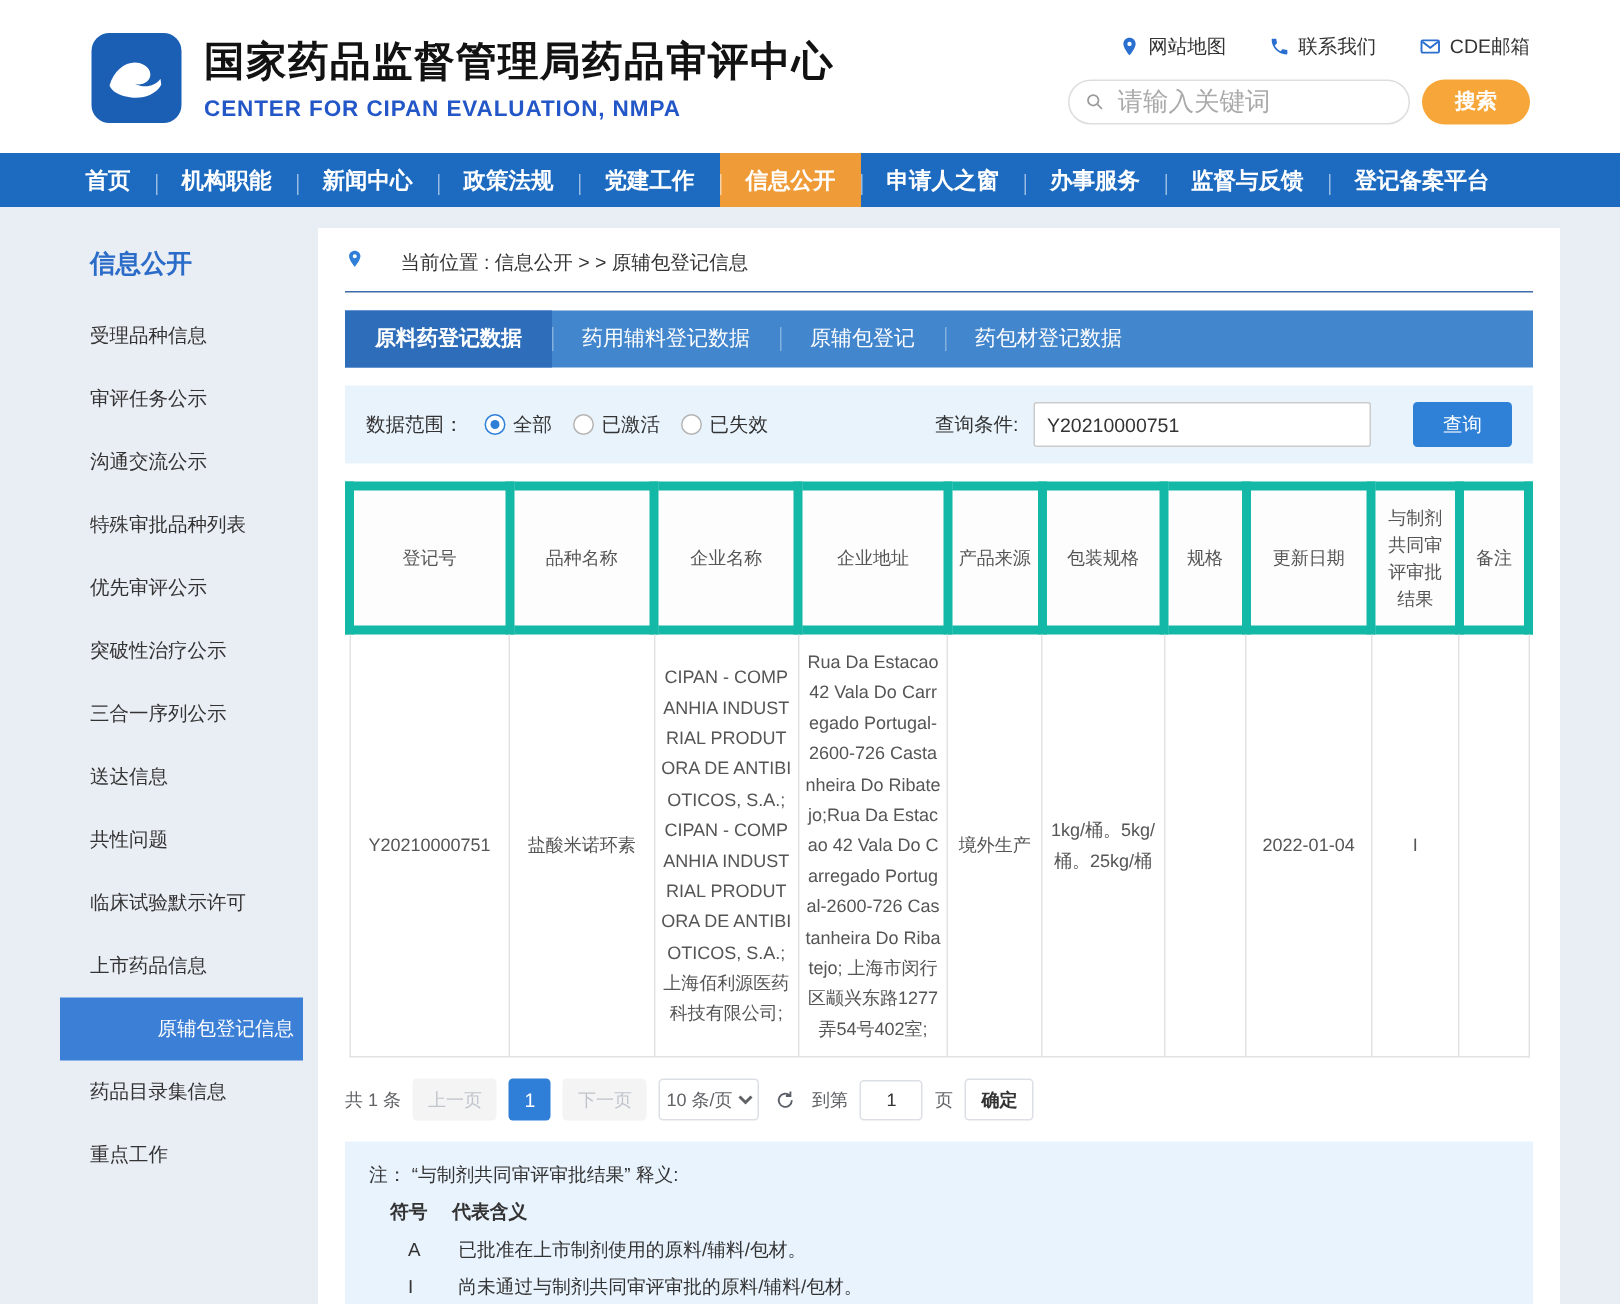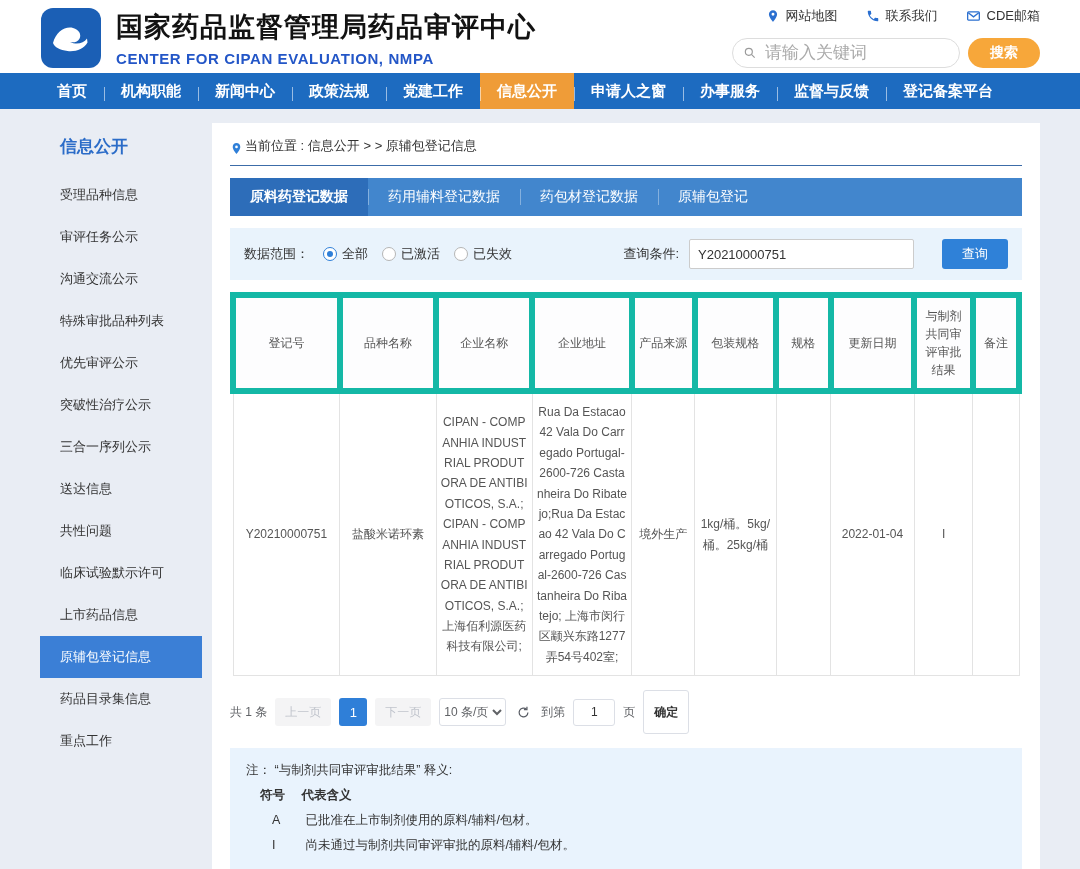--- a/index.html
+++ b/index.html
@@ -1,20 +1,20 @@
 <!DOCTYPE html>
 <html><head>
 <meta charset="utf-8">
 <style>
   * { box-sizing: border-box; }
   body { margin:0; background:#fff; width:1080px; font-family:"Liberation Sans","DejaVu Sans",sans-serif; color:#333; }
   .page { width:1080px; }
 
   
-  .header { display:flex; justify-content:space-between; align-items:center; padding:12px 40px 10px; height:73px; background:#fff; }
+  .header { display:flex; justify-content:space-between; align-items:center; padding:12px 60px 10px; height:102px; background:#fff; }
   .header-left { display:flex; align-items:center; gap:14px; }
   .logo svg { display:block; }
   .site-title { font-size:27px; font-weight:bold; color:#121212; margin:0; letter-spacing:1px; }
   .site-subtitle { font-size:15px; font-weight:bold; color:#2356c7; letter-spacing:.6px; margin-top:5px; }
   .header-right { display:flex; flex-direction:column; align-items:flex-end; gap:13px; }
   .quick-links { display:flex; gap:28px; align-items:center; }
   .quick-link { display:flex; gap:6px; align-items:center; font-size:13px; color:#333; text-decoration:none; cursor:pointer; }
   .ql-icon { color:#2a6fd0; display:flex; }
   .search-row { display:flex; gap:8px; align-items:center; }
   .search-box { display:flex; align-items:center; border:1px solid #ddd; border-radius:16px; height:30px; width:228px; padding:0 10px; background:#fff; }
@@ -27,25 +27,25 @@
   .nav { background:#1d6bc0; display:flex; align-items:stretch; height:36px; padding:0 40px; }
   .nav-item { position:relative; display:flex; align-items:center; padding:0 17px; color:#fff; font-size:15px; font-weight:bold; text-decoration:none; cursor:pointer; white-space:nowrap; }
   .nav-item:not(:first-child)::before { content:""; position:absolute; left:0; top:14px; width:1px; height:14px; background:rgba(255,255,255,.55); }
   .nav-item.active { background:#ef9c38; }
 
   
   .main { background:#e9edf4; display:flex; padding:14px 40px 22px; gap:10px; align-items:flex-start; }
   .sidebar { width:162px; flex-shrink:0; }
   .sidebar-title { font-size:17px; font-weight:bold; color:#2b6cc8; padding:12px 20px 16px; }
   .side-item { display:block; padding:12px 6px 12px 20px; font-size:13px; color:#333; text-decoration:none; cursor:pointer; }
-  .side-item.active { background:#3b7fd6; color:#fff; }
+  .side-item.active { background:#3b7fd6; color:#fff;text-align:right; }
 
   .panel { flex:1; background:#fff; padding:14px 18px 22px; min-height:620px; }
 
-  .breadcrumb { display:flex; align-items:flex-end; gap:2px; font-size:13px; color:#333; padding-bottom:10px; border-bottom:1px solid #3c6ca8; }
+  .breadcrumb { display:flex; align-items:flex-start; gap:24px; font-size:13px; color:#333; padding-bottom:10px; border-bottom:1px solid #3c6ca8; }
   .crumb-pin { color:#2f7fd8; display:flex; }
 
   .tabs { margin-top:12px; background:#4286cd; display:flex; height:38px; }
   .tab { display:flex; align-items:center; padding:0 20px; color:#fff; font-size:14px; cursor:pointer; position:relative; white-space:nowrap; }
   .tab:not(:first-child)::before { content:""; position:absolute; left:0; top:11px; height:16px; width:1px; background:rgba(255,255,255,.35); }
   .tab.active { background:#2d6db9; font-weight:bold; }
 
   .filter-bar { margin-top:12px; background:#e9f3fc; display:flex; align-items:center; padding:11px 14px; font-size:13px; color:#333; }
   .radio-opt { display:flex; align-items:center; gap:5px; margin-left:14px; cursor:pointer; }
   .radio { width:14px; height:14px; border-radius:50%; border:1px solid #b5b5b5; background:#fff; position:relative; }
@@ -60,21 +60,21 @@
   .data-table th { border:6px solid #14b8a6; background:#fdfdfe; font-size:12px; color:#555; font-weight:normal; padding:9px 3px; line-height:1.5; vertical-align:middle; }
   .data-table td { border:1px solid #e3e3e3; font-size:12px; color:#555; padding:8px 4px; text-align:center; vertical-align:middle; line-height:1.7; }
   .wrap-cell { word-break:break-all; }
 
   .pagination { margin-top:14px; display:flex; align-items:center; gap:8px; font-size:12px; color:#606266; }
   .pg-btn { background:#f4f4f5; color:#c0c4cc; border:none; height:28px; padding:0 10px; border-radius:3px; font-size:12px; cursor:default; }
   .pg-num { background:#2f7fd8; color:#fff; border:none; width:28px; height:28px; border-radius:3px; font-size:13px; cursor:pointer; }
   .pg-size { height:28px; font-size:12px; color:#606266; border:1px solid #dcdfe6; border-radius:3px; background:#fff; }
   .refresh-icon { color:#5a5e66; display:flex; cursor:pointer; margin:0 2px; }
   .jump-input { width:42px; height:27px; border:1px solid #dcdfe6; border-radius:3px; text-align:center; font-size:12px; color:#333; }
-  .confirm-btn { height:44px; padding:0 10px; background:#fff; border:1px solid #dcdfe6; border-radius:3px; font-size:12px; color:#333; font-weight:bold; cursor:pointer; }
+  .confirm-btn { height:28px; padding:0 10px; background:#fff; border:1px solid #dcdfe6; border-radius:3px; font-size:12px; color:#333; font-weight:bold; cursor:pointer; }
 
   .note-box { margin-top:14px; background:#e9f3fd; padding:10px 16px 14px; font-size:12.5px; color:#333; line-height:2; }
   .note-header { padding-left:14px; font-weight:bold; }
   .note-row { padding-left:26px; }
   .note-sym { display:inline-block; width:38px; }
   .note-row .note-sym { width:30px; }
 </style>
 </head>
 <body>
 
@@ -176,22 +176,22 @@
           <svg width="13" height="13" viewBox="0 0 24 24" fill="currentColor">
               <path d="M12 2C8 2 5 5 5 9c0 5 7 13 7 13s7-8 7-13c0-4-3-7-7-7zm0 9.5A2.5 2.5 0 1 1 12 6.5a2.5 2.5 0 0 1 0 5z"></path>
             </svg>
         </span>
         <span>当前位置 : 信息公开 &gt; &gt; 原辅包登记信息</span>
       </div>
 
       <div class="tabs">
         <div class="tab active">原料药登记数据</div>
         <div class="tab">药用辅料登记数据</div>
+        <div class="tab">原辅包登记</div>
         <div class="tab">药包材登记数据</div>
-        <div class="tab">原辅包登记</div>
       </div>
 
       <div class="filter-bar">
         <span>数据范围：</span>
         <label class="radio-opt">
           <span class="radio checked"></span>
           <span>全部</span>
         </label>
         <label class="radio-opt">
           <span class="radio"></span>

